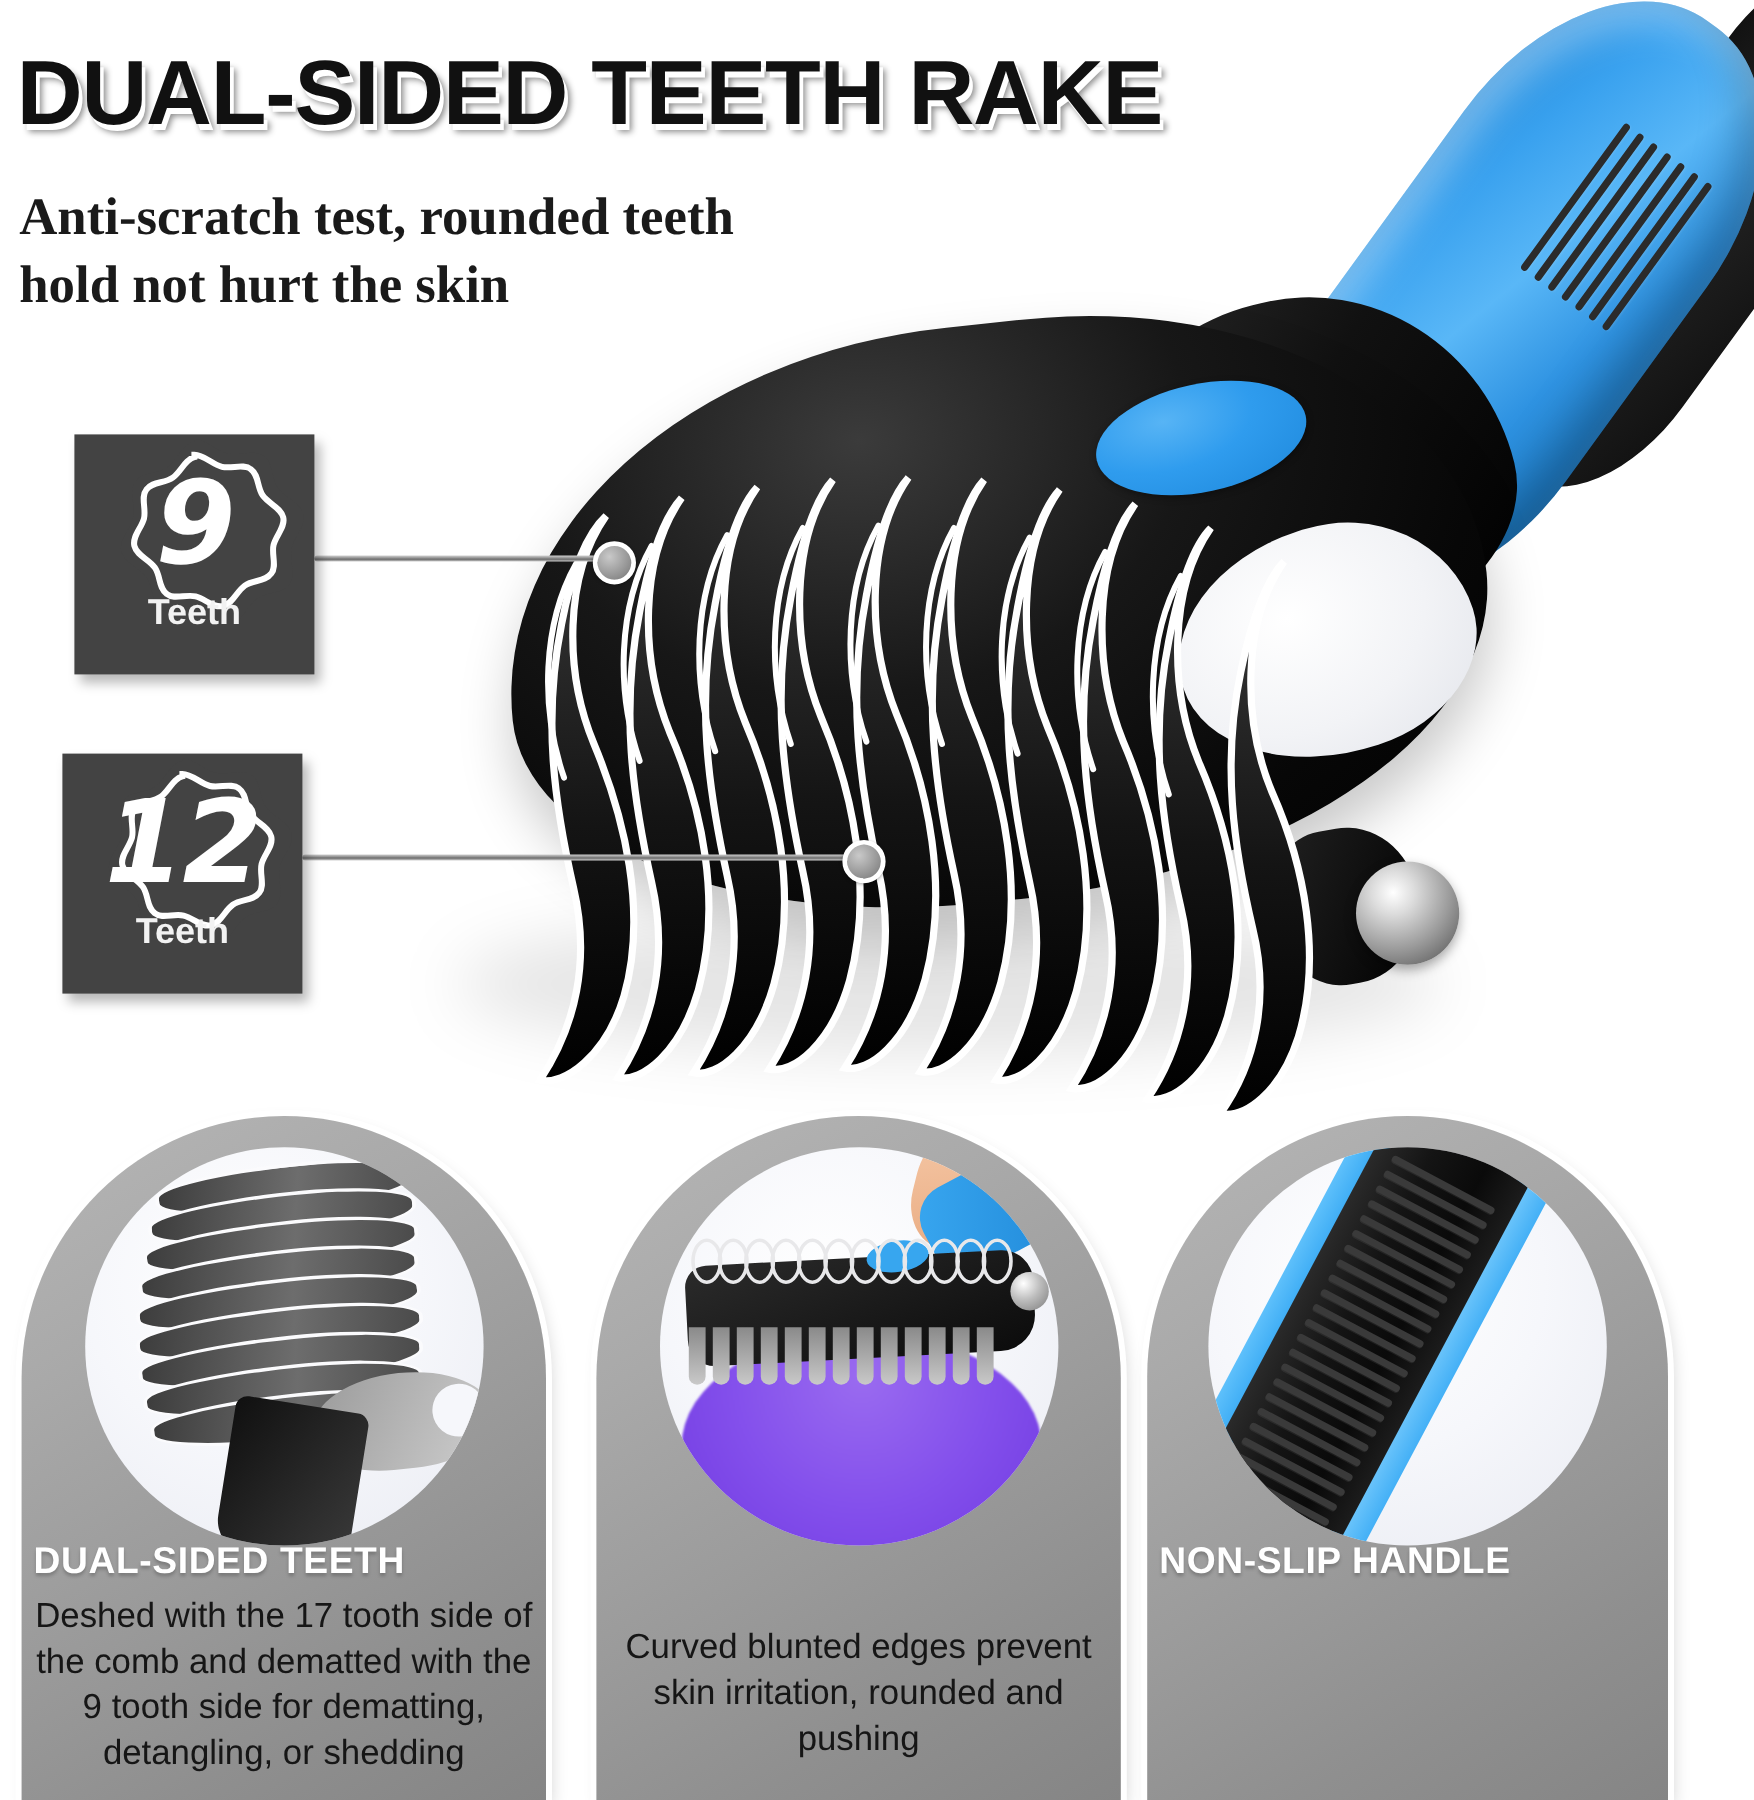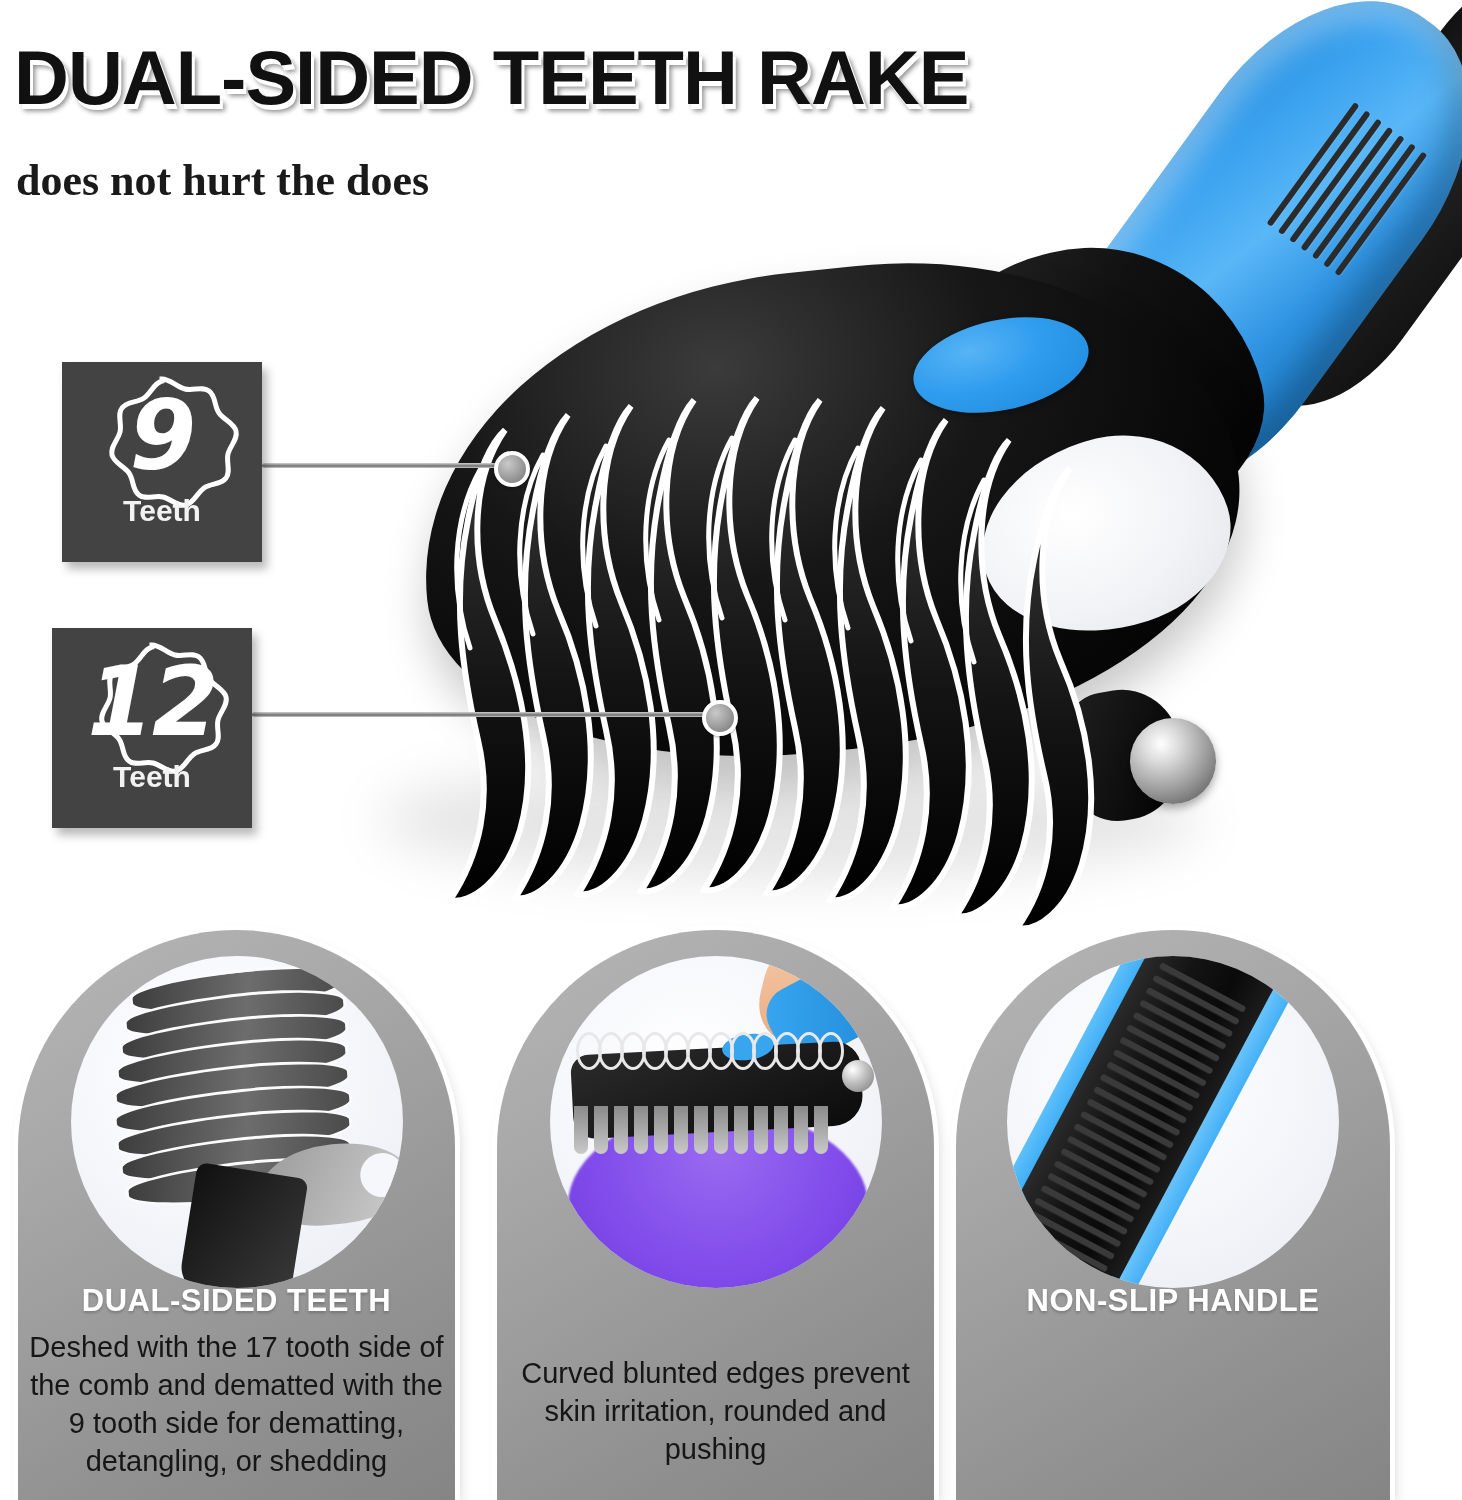--- a/index.html
+++ b/index.html
@@ -132,21 +132,21 @@
   #p3{left:956px;width:434px;}
 
   .pcircle{
     position:absolute;left:50%;top:26px;transform:translateX(-50%);
     width:332px;height:332px;border-radius:50%;
     background:radial-gradient(circle at 42% 34%, #ffffff 0%, #f6f7fb 48%, #e9ebf2 100%);
     overflow:hidden;
   }
   .ptitle{
     position:absolute;left:10px;right:10px;
-    text-align:center;color:#ffffff;font-weight:bold;
+    text-align:left;color:#ffffff;font-weight:bold;
     font-size:31px;line-height:38px;letter-spacing:.5px;
     text-shadow:0 2px 3px rgba(0,0,0,.22);
   }
   .pbody{
     position:absolute;left:8px;right:8px;text-align:center;
     color:#161616;font-size:29px;line-height:38px;font-weight:normal;
   }
   #p1 .ptitle{top:352px;}
   #p1 .pbody{top:398px;}
   #p2 .ptitle{top:336px;}
@@ -310,21 +310,22 @@
         <path fill="none" stroke="#ffffff" stroke-width="5" d="M100,17 c8,0 15,8 23,10 c8,2 18,-3 24,2 c7,5 5,15 10,22 c5,7 15,10 17,18 c2,8 -6,15 -8,23 c-2,8 3,18 -2,24 c-5,7 -15,5 -22,10 c-7,5 -10,15 -18,17 c-8,2 -15,-6 -23,-8 c-8,-2 -18,3 -24,-2 c-7,-5 -5,-15 -10,-22 c-5,-7 -15,-10 -17,-18 c-2,-8 6,-15 8,-23 c2,-8 -3,-18 2,-24 c5,-7 15,-5 22,-10 c7,-5 10,-15 18,-17 Z"></path>
       </svg>
       <div class="num">12</div>
       <div class="lbl">Teeth</div>
     </div>
 
   </div>
 
   <div id="headline">DUAL-SIDED TEETH RAKE</div>
   <div id="subline">
-    <span class="l2">does not hurt the does</span>
+    <span class="l1">Anti-scratch test, rounded teeth</span>
+    <span class="l2">hold not hurt the skin</span>
   </div>
 
   <div id="panels">
 
     <div class="panel" id="p1">
       <div class="pcircle">
         <div class="comb-stack">
           <i style="top:0px;left:22px;width:210px"></i>
           <i style="top:24px;left:16px;width:218px"></i>
           <i style="top:48px;left:12px;width:224px"></i>

